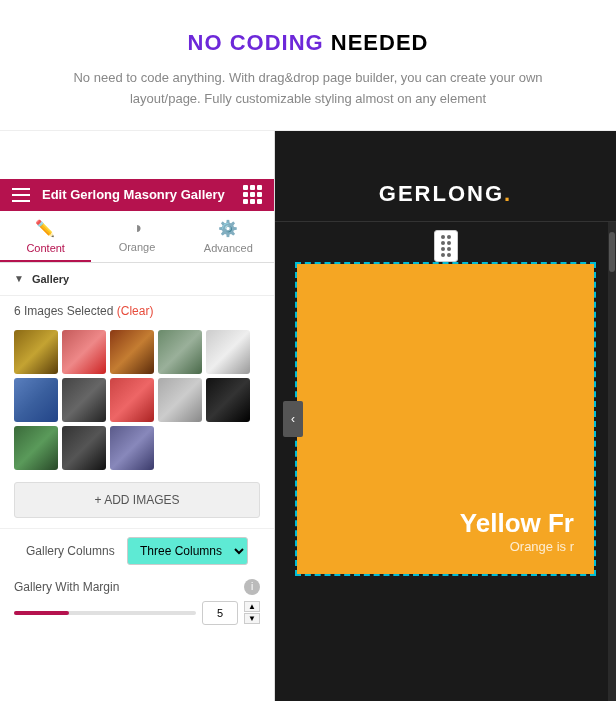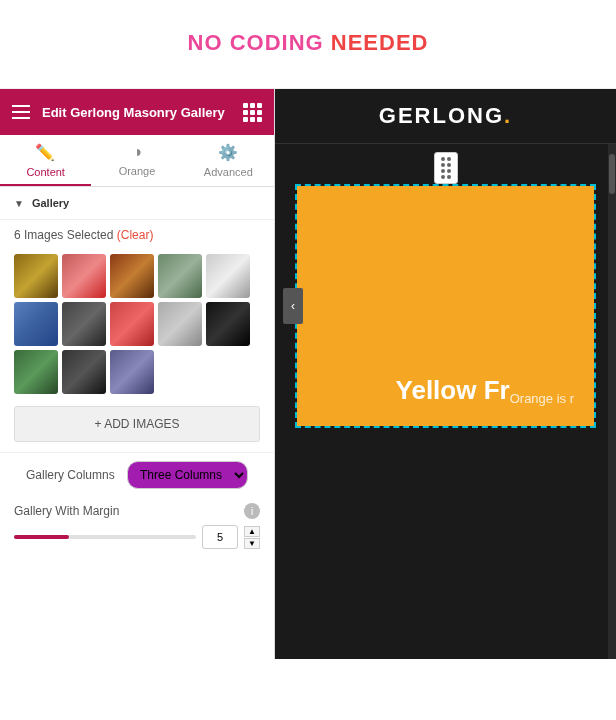--- a/index.html
+++ b/index.html
@@ -13,21 +13,21 @@
       border-bottom: 1px solid #eee;
     }
     .top-banner h1 {
       font-size: 22px;
       font-weight: 900;
       color: #111;
       margin-bottom: 12px;
       letter-spacing: 1px;
     }
     .top-banner h1 span {
-      color: #ec4899;
+      color: #6d28d9;
     }
     .top-banner p {
       font-size: 13px;
       color: #888;
       line-height: 1.6;
     }
 
     
     .main-layout {
       display: flex;
@@ -46,21 +46,22 @@
     }
 
     
     .panel-header {
       background: #b5124e;
       color: #fff;
       display: flex;
       align-items: center;
       justify-content: space-between;
       padding: 0 12px;
-      height: 46px;
+      height: 32px;
+      margin-top: 48px;
     }
     .panel-header-left {
       display: flex;
       align-items: center;
       gap: 12px;
     }
     .hamburger-icon {
       display: flex;
       flex-direction: column;
       gap: 4px;
@@ -210,22 +211,22 @@
       font-size: 12px;
       color: #555;
       flex: 1;
       white-space: nowrap;
     }
     .form-select {
       flex: 1;
       padding: 5px 8px;
       font-size: 12px;
       border: 1px solid #ccc;
-      border-radius: 11px;
-      background: #a21caf;
+      border-radius: 3px;
+      background: #5eead4;
       appearance: auto;
     }
 
     
     .form-row-margin {
       display: flex;
       align-items: center;
       padding: 6px 14px;
       gap: 8px;
     }
@@ -305,20 +306,21 @@
     }
 
     
     .preview-header {
       background: #1a1a1a;
       padding: 14px 20px;
       display: flex;
       align-items: center;
       justify-content: center;
       border-bottom: 1px solid #333;
+      margin-top: 36px;
     }
     .preview-logo {
       color: #fff;
       font-size: 22px;
       font-weight: 900;
       letter-spacing: 2px;
     }
     .preview-logo .dot {
       color: #f5a623;
     }
@@ -364,24 +366,24 @@
       border: 2px dashed #00bcd4;
       margin: 40px 20px 10px;
       padding: 0;
       position: relative;
       width: calc(100% - 40px);
     }
 
     
     .yellow-block {
       background: #f5a623;
-      height: 240px;
+      height: 310px;
       width: 100%;
       display: flex;
-      flex-direction: row;
+      flex-direction: column;
       align-items: flex-end;
       justify-content: flex-end;
       padding: 20px;
     }
     .yellow-text-main {
       font-size: 26px;
       font-weight: 900;
       color: #fff;
       text-align: right;
     }
@@ -427,22 +429,23 @@
       margin: 0 1px;
       margin-top: 10px;
     }
   </style>
 </head>
 <body>
 
 <div class="top-banner">
   <h1>
     <span>NO CODING</span>
-    <span style="color:#ef4444;">NEEDED</span>
+    <span style="color:#000000;">NEEDED</span>
   </h1>
+  <p>No need to code anything. With drag&amp;drop page builder, you can create your own layout/page. Fully customizable styling almost on any element</p>
 </div>
 
 <div class="main-layout">
 
   <div class="left-panel">
 
     <div class="panel-header">
       <div class="panel-header-left">
         <div class="hamburger-icon">
           <span></span>

